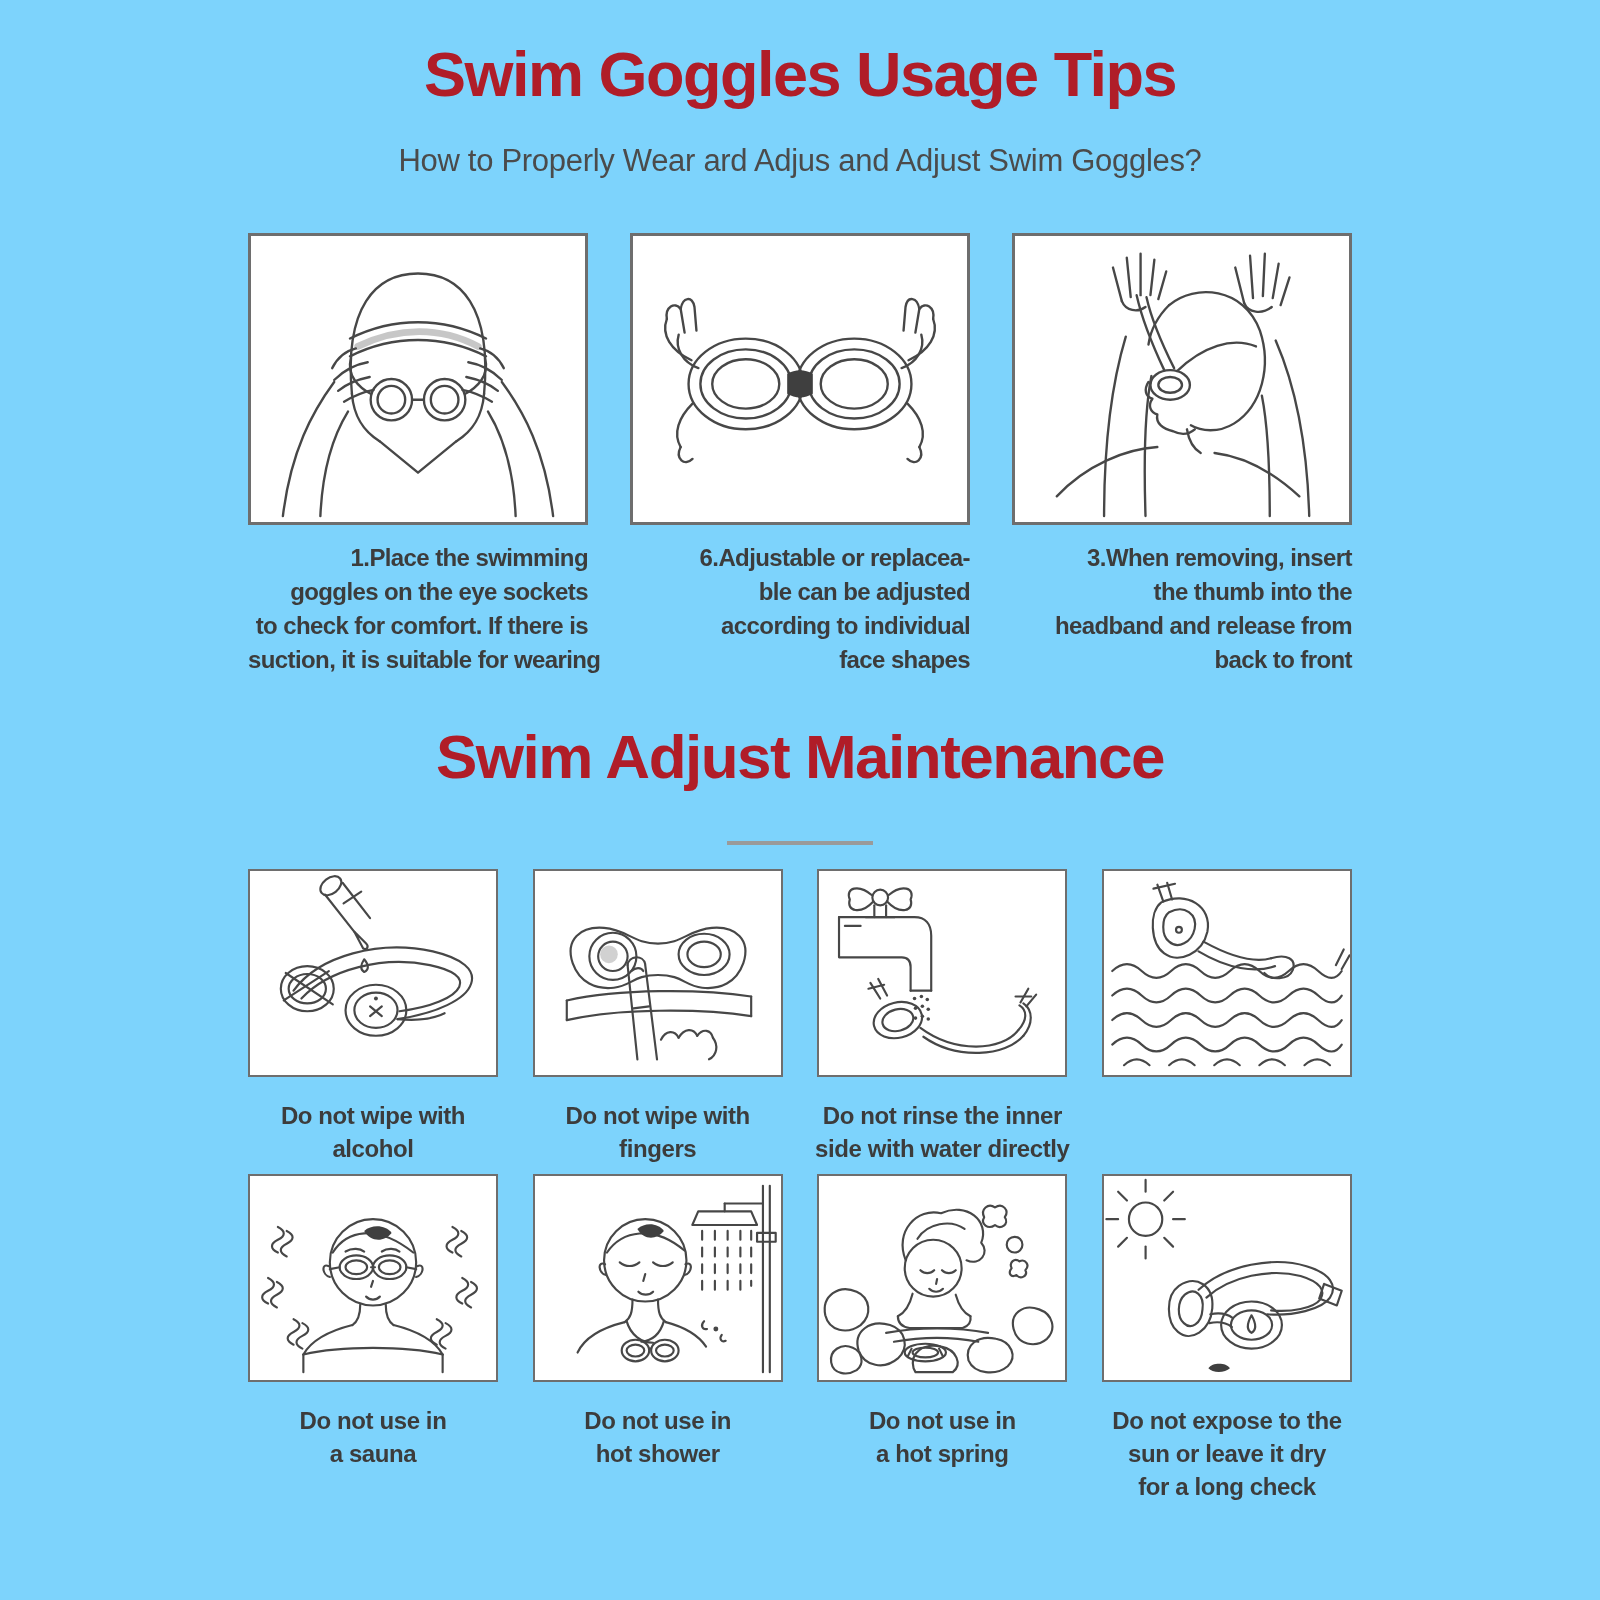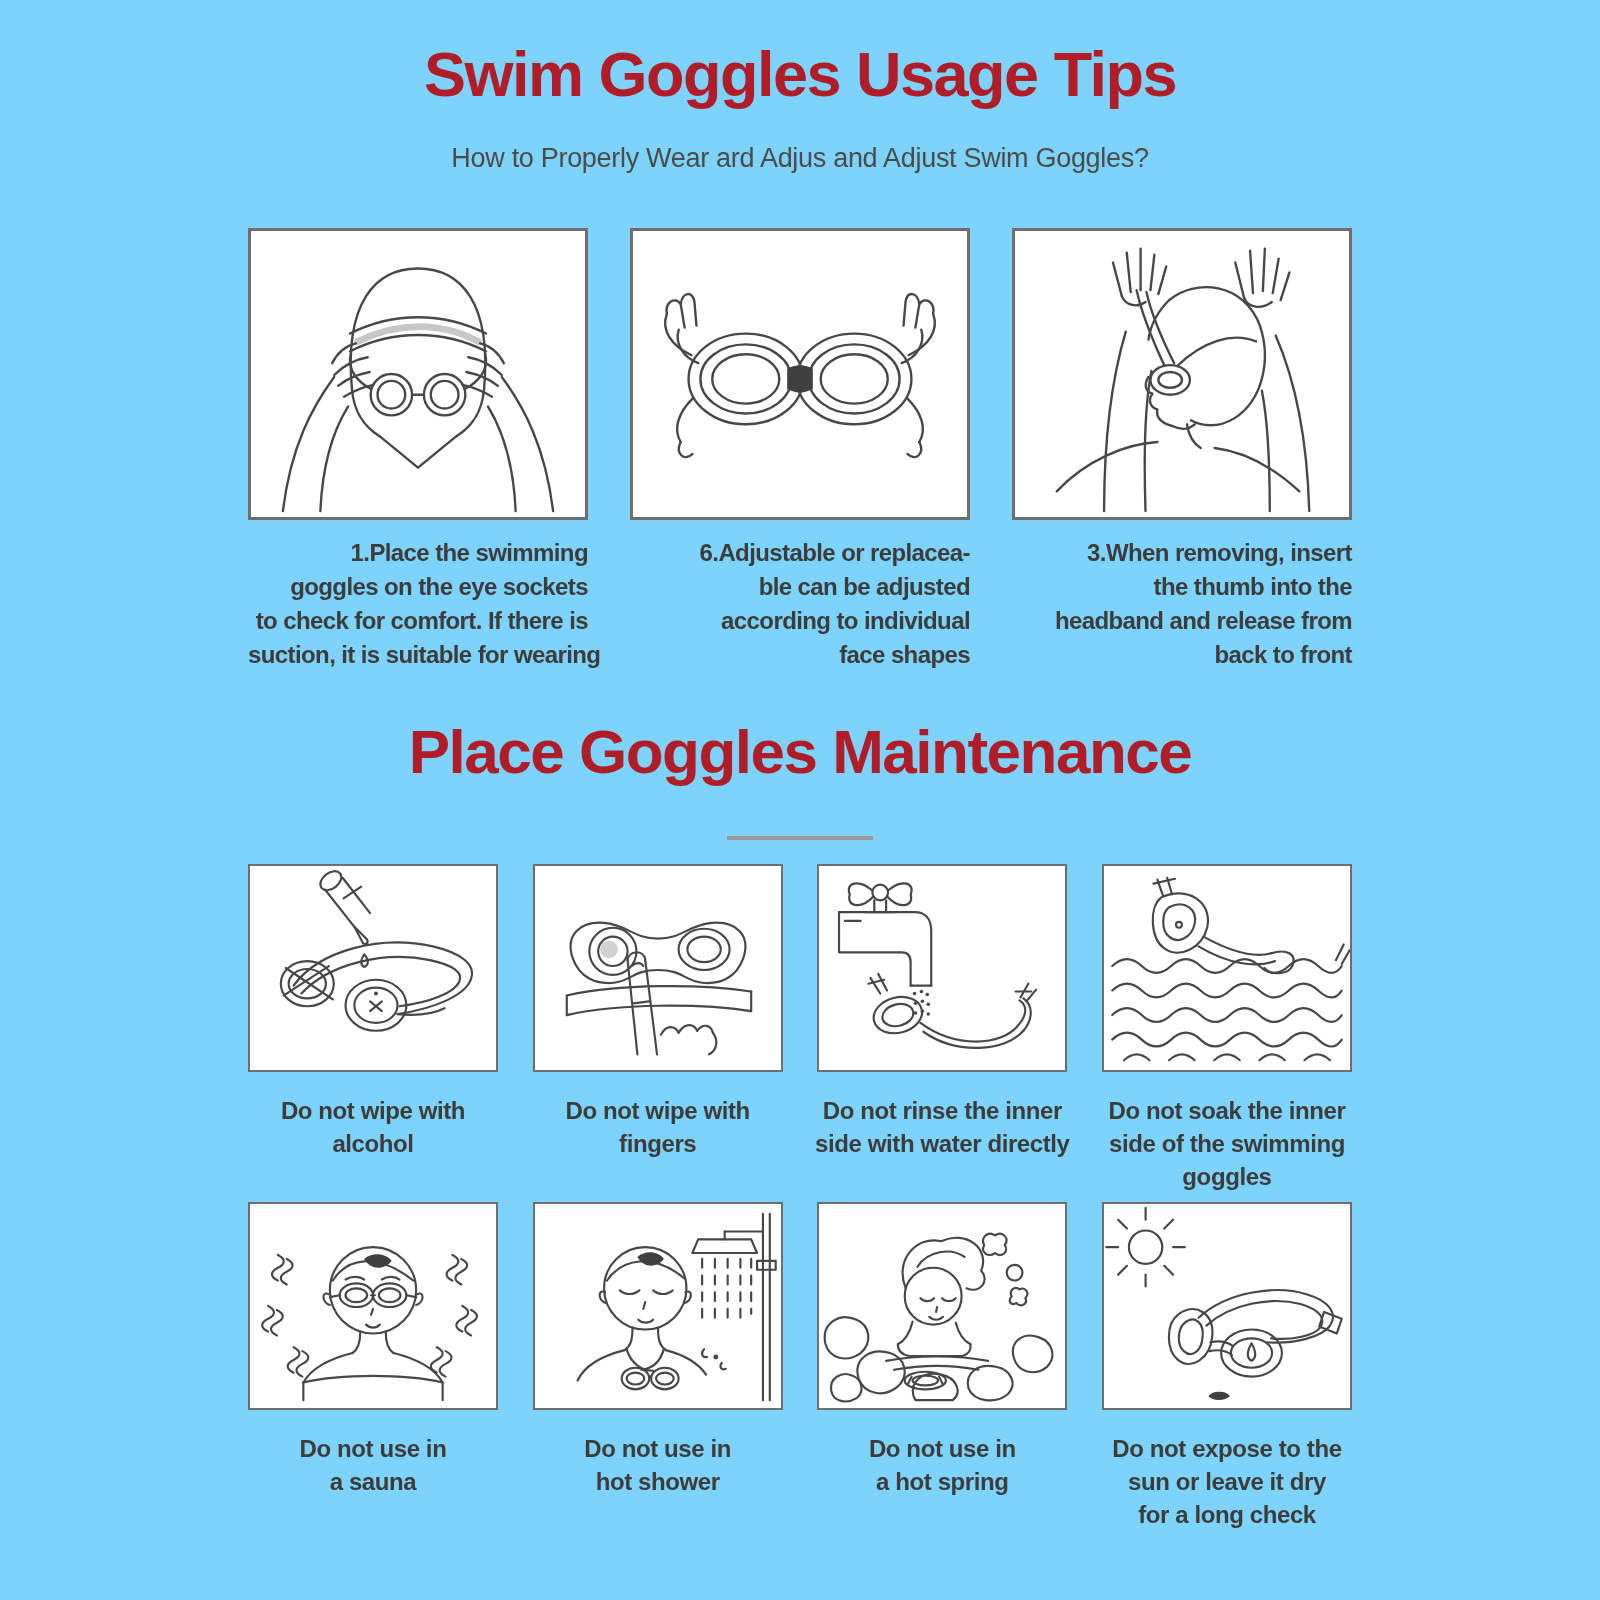--- a/index.html
+++ b/index.html
@@ -1,21 +1,21 @@
 <!DOCTYPE html>
 <html><head>
 <meta charset="utf-8">
 <style>
   html,body{margin:0;padding:0;background:#ffffff;}
   body{width:1600px;height:1600px;font-family:"Liberation Sans",sans-serif;overflow:hidden;}
   .page{position:relative;width:1600px;height:1600px;background:#7dd3fc;}
 
   .usage-title{margin:0;padding-top:40px;text-align:center;
     font-size:63px;font-weight:bold;color:#b01d28;letter-spacing:-1.5px;line-height:1.1;}
-  .subtitle{margin-top:34px;text-align:center;font-size:27px;color:#4b4b4b;letter-spacing:-0.3px;}
+  .subtitle{margin-top:34px;text-align:center;font-size:31px;color:#4b4b4b;letter-spacing:-0.3px;}
 
   .steps{width:1104px;margin:54px auto 0;display:flex;justify-content:space-between;text-align:right;}
   .step{width:340px;}
   .figure{height:292px;border:3px solid #6e6e6e;box-sizing:border-box;background:#fff;
     display:flex;align-items:center;justify-content:center;overflow:hidden;}
   .figure svg{width:100%;height:100%;}
   .step-caption{margin-top:16px;font-size:24px;line-height:34px;font-weight:bold;
     color:#3c3c3c;letter-spacing:-0.6px;white-space:pre;}
 
   .maint-title{margin:46px 0 0 0;text-align:center;
@@ -147,21 +147,21 @@
           <path d="M170 196 C172 208 177 216 184 220"></path>
         </svg>
       </div>
       <div class="step-caption">3.When removing, insert
 the thumb into the
 headband and release from
 back to front</div>
     </div>
   </div>
 
-  <h2 class="maint-title">Place Goggles Maintenance</h2>
+  <h2 class="maint-title">Swim Adjust Maintenance</h2>
   <div class="divider"></div>
 
   <div class="maint-row">
 
     <div class="maint-item">
       <div class="maint-figure">
         <svg class="art" viewBox="0 0 250 208">
           <path d="M44 122 C70 86 132 70 186 82 C216 89 230 101 225 115 C220 131 190 145 150 151"></path>
           <path d="M52 130 C80 100 136 86 183 96 C207 101 217 109 213 118 C208 129 184 139 152 143"></path>
           <path d="M150 151 C170 153 186 151 198 145"></path>
@@ -268,23 +268,20 @@
           <path d="M101 72 C130 88 152 94 170 89"></path>
           <path d="M96 82 C126 100 154 104 174 97"></path>
           <path d="M170 89 C186 84 196 90 192 101 C188 111 170 112 163 104"></path>
           <path d="M54 14 L60 31"></path>
             <path d="M64 12 L69 29"></path>
             <path d="M50 18 L72 13"></path>
           <path d="M236 96 L244 80"></path>
             <path d="M242 100 L250 86"></path>
         </svg>
       </div>
-      <div class="maint-caption">Do not soak the inner
-side of the swimming
-goggles</div>
     </div>
   </div>
 
   <div class="maint-row second">
 
     <div class="maint-item">
       <div class="maint-figure">
         <svg class="art" viewBox="0 0 250 208">
           <circle cx="125" cy="88" r="44"></circle>
           <path d="M84 78 C98 56 128 48 166 78"></path>

